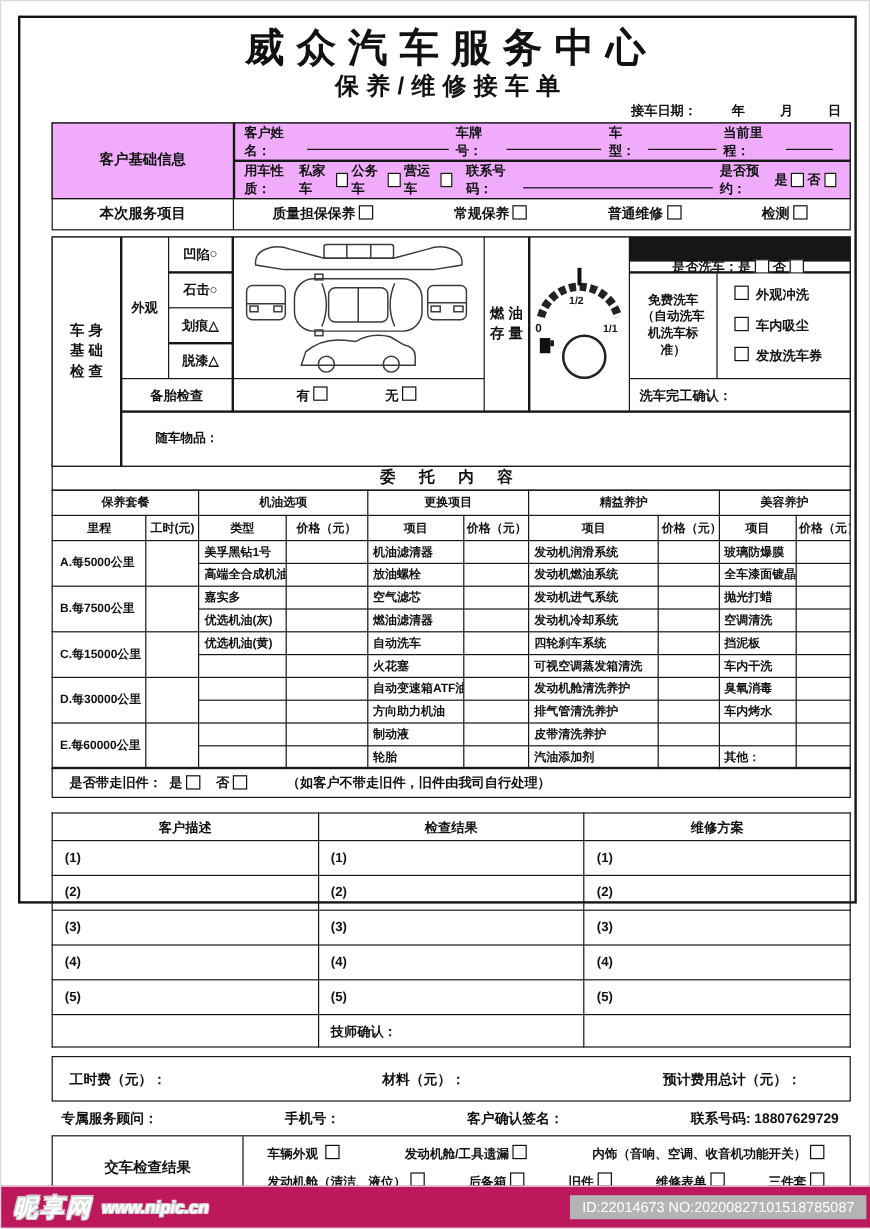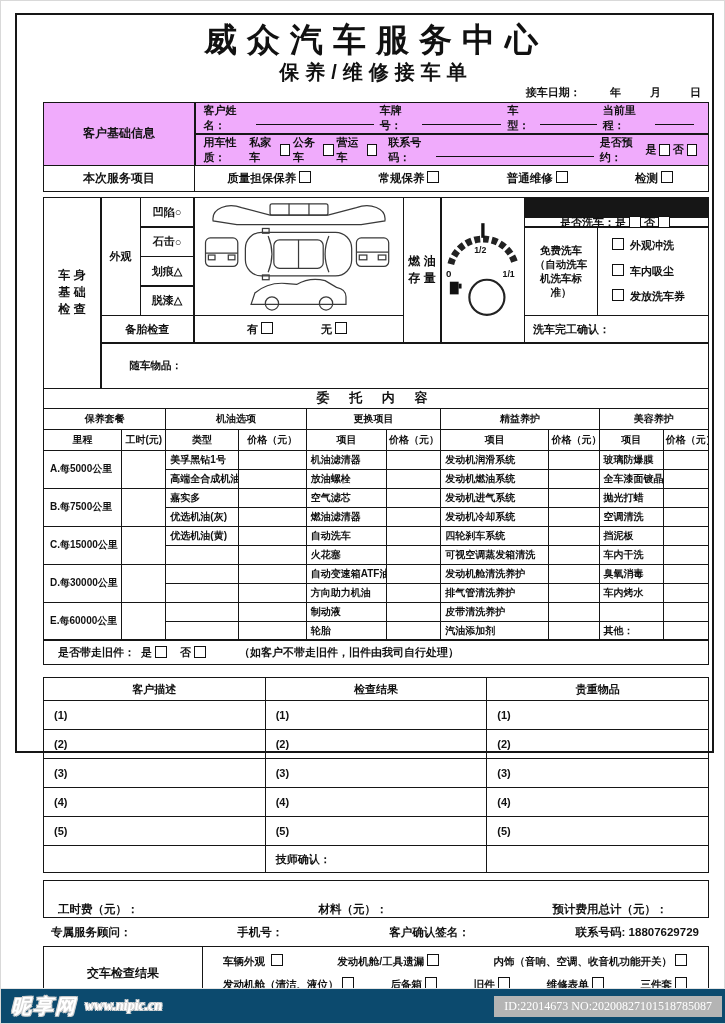--- a/index.html
+++ b/index.html
@@ -50,32 +50,32 @@
   
   .oldp{height:26px;display:flex;align-items:center;padding-left:14px;font-size:11px;font-weight:bold;}
   .oldp .note{margin-left:30px;}
   
   table.dg{border-collapse:collapse;width:100%;table-layout:fixed;margin-top:12px;}
   table.dg th,table.dg td{border:1.5px solid #161616;font-size:11px;font-weight:bold;}
   table.dg th{height:20px;text-align:center;}
   table.dg td{height:26px;vertical-align:middle;padding-left:10px;text-align:left;}
   table.dg td.tc{height:24px;}
   
-  .fee{height:38px;display:flex;align-items:flex-end;font-size:11.5px;font-weight:bold;margin-top:7px;}
+  .fee{height:38px;display:flex;align-items:center;font-size:11.5px;font-weight:bold;margin-top:7px;}
   .fee span:nth-child(1){margin-left:14px;}
   .fee span:nth-child(2){margin-left:180px;}
   .fee span:nth-child(3){margin-left:165px;}
   .advisor{height:28px;display:flex;align-items:center;font-size:11.5px;font-weight:bold;justify-content:space-between;padding:0 10px 0 8px;}
   
   .dlv{display:flex;height:54px;}
   .dlv .lab{width:158px;border-right:1.5px solid #161616;display:flex;align-items:center;justify-content:center;font-size:12px;font-weight:bold;text-align:center;}
   .dlv .rows{flex:1;display:flex;flex-direction:column;justify-content:space-evenly;font-size:10.5px;font-weight:bold;}
   .dlv .r{display:flex;justify-content:space-between;padding:0 18px 0 20px;}
   
-  .wm{position:absolute;left:0;bottom:0;width:725px;height:34px;background:#0c4a6e;border-top:1px solid #e5e5e5;display:flex;align-items:center;font-family:Liberation Serif, serif;}
+  .wm{position:absolute;left:0;bottom:0;width:725px;height:34px;background:#be185d;border-top:1px solid #e5e5e5;display:flex;align-items:center;}
   .wm-logo{font-size:20px;font-weight:bold;font-style:italic;color:#fff;margin-left:10px;letter-spacing:2px;
     text-shadow:-1px -1px 0 #cfcfcf,1px -1px 0 #cfcfcf,-1px 1px 0 #cfcfcf,1px 1px 0 #cfcfcf;}
   .wm-url{font-size:14px;font-weight:bold;font-style:italic;color:#fff;margin-left:8px;
     text-shadow:-1px -1px 0 #d4d4d4,1px -1px 0 #d4d4d4,-1px 1px 0 #d4d4d4,1px 1px 0 #d4d4d4;}
   .wm-id{margin-left:auto;margin-right:4px;background:#b4b4b4;color:#fff;font-size:12px;padding:3px 10px;}
   svg{display:block;}
 </style>
 </head>
 <body>
 
@@ -378,21 +378,21 @@
     <span style="margin-left:10px">否</span>
         <span class="cb"></span>
     <span class="note">（如客户不带走旧件，旧件由我司自行处理）</span>
   </div>
 
   <table class="dg">
     <tbody>
           <tr>
       <th>客户描述</th>
       <th>检查结果</th>
-      <th>贵重物品</th>
+      <th>维修方案</th>
     </tr>
     <tr>
             <td>(1)</td>
             <td>(1)</td>
             <td>(1)</td>
           </tr>
     <tr>
             <td>(2)</td>
             <td>(2)</td>
             <td>(2)</td>

